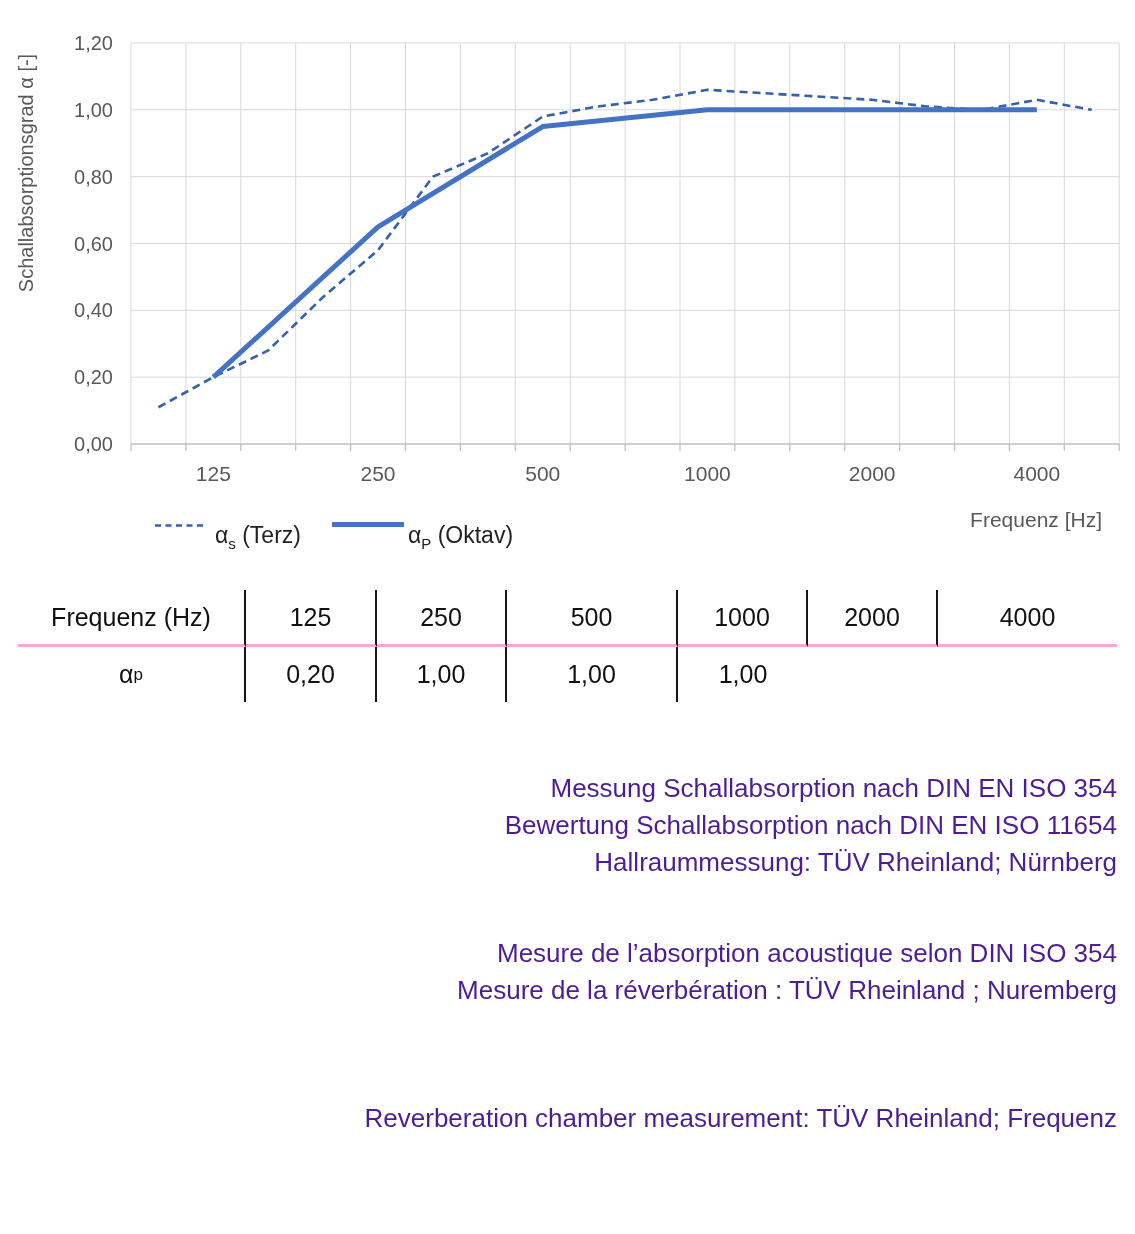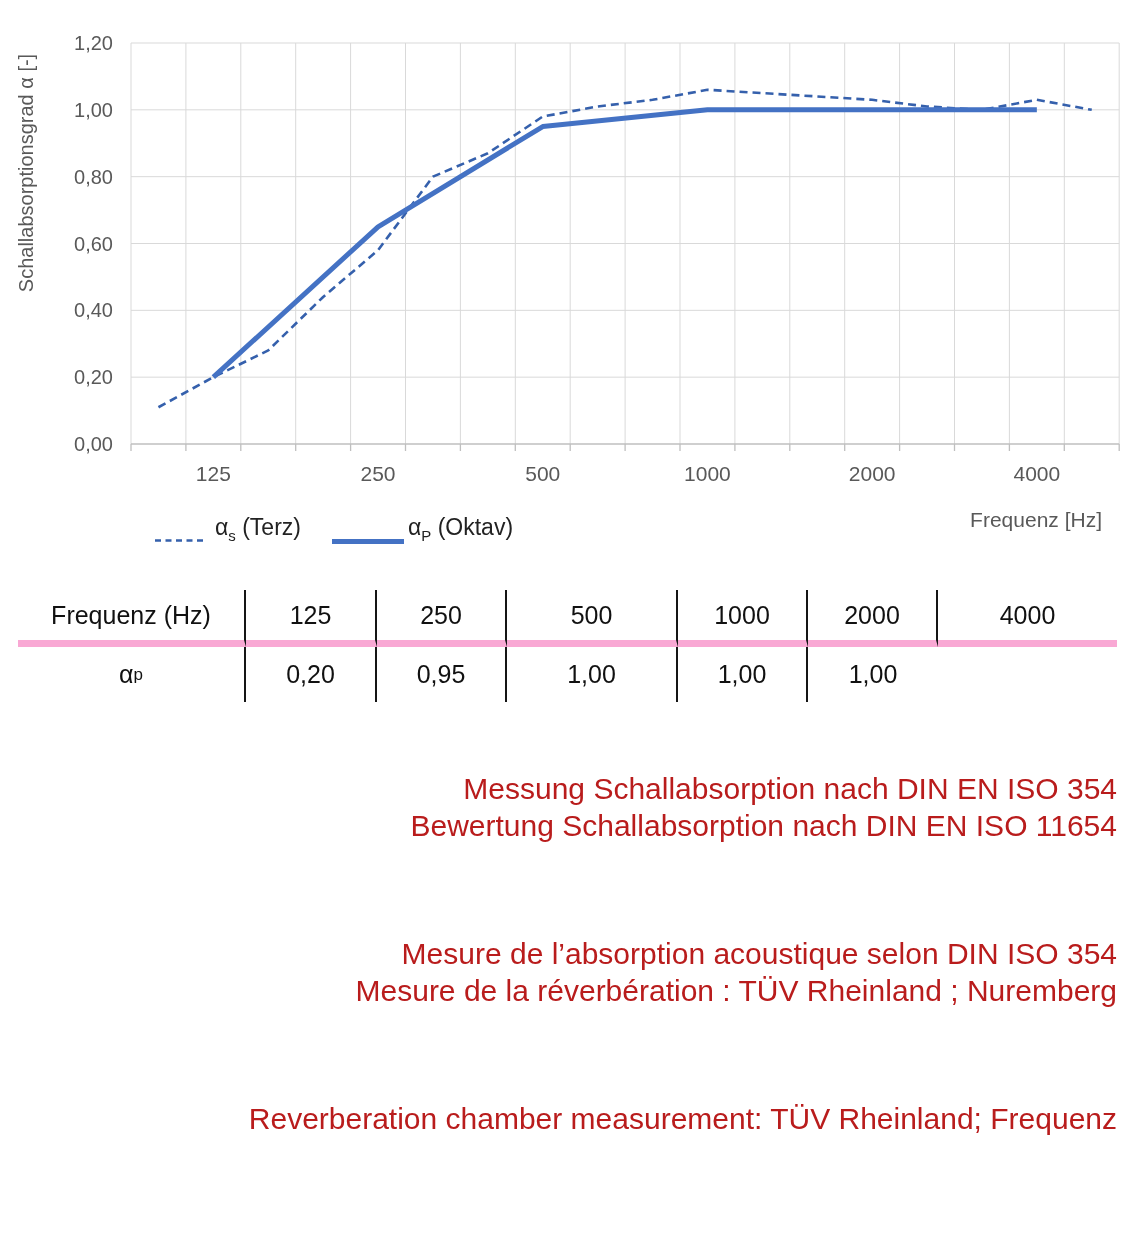--- a/index.html
+++ b/index.html
@@ -3,35 +3,35 @@
 <meta charset="utf-8">
 <style>
   html,body{margin:0;padding:0;background:#fff;}
   .page{position:relative;width:1135px;height:1234px;background:#fff;overflow:hidden;
         font-family:"Liberation Sans",sans-serif;color:#111;}
   #chart-svg{position:absolute;top:0;left:0;}
   #chart-svg text{font-family:"Liberation Sans",sans-serif;}
 
   .legend{position:absolute;top:514px;left:155px;display:flex;align-items:center;gap:31px;
           font-size:23px;color:#222;}
-  .legend-item{display:flex;align-items:flex-end;}
+  .legend-item{display:flex;align-items:flex-start;margin-top:8px;}
   .legend-label sub{font-size:15px;}
   .sample-dash{display:block;margin-right:8px;}
   .sample-solid{width:72px;height:5px;margin-right:4px;background:#4472C4;}
 
   .abs-table{position:absolute;top:590px;left:18px;display:grid;
              grid-template-columns:228px 131px 130px 171px 130px 130px 179px;
              grid-template-rows:57px 55px;}
   .cell{display:flex;align-items:center;justify-content:center;font-size:25px;color:#111;}
-  .cell.head{border-bottom:7px solid #f9a8d4;}
+  .cell.head{border-bottom:3px solid #f9a8d4;}
   .cell.vdiv{border-right:2px solid #151515;}
   .cell sub{font-size:17px;}
 
-  .note{position:absolute;right:18px;text-align:right;font-size:30px;line-height:37px;
-        color:#b91c1c;white-space:nowrap;}
+  .note{position:absolute;right:18px;text-align:right;font-size:26px;line-height:37px;
+        color:#4c1d95;white-space:nowrap;}
   .note-de{top:770px;}
   .note-fr{top:935px;margin-left:12px;}
   .note-en{top:1100px;}
 </style>
 </head>
 <body>
 
 <div class="page">
 
   <svg id="chart-svg" width="1135" height="560" viewBox="0 0 1135 560">
@@ -127,29 +127,29 @@
     <div class="cell head vdiv">500</div>
     <div class="cell head vdiv">1000</div>
     <div class="cell head vdiv">2000</div>
     <div class="cell head">4000</div>
 
     <div class="cell vdiv">
         <span>α</span>
         <sub>p</sub>
       </div>
     <div class="cell vdiv">0,20</div>
-    <div class="cell vdiv">0,95</div>
     <div class="cell vdiv">1,00</div>
     <div class="cell vdiv">1,00</div>
     <div class="cell">1,00</div>
   </div>
 
   <div class="note note-de">
     <div>Messung Schallabsorption nach DIN EN ISO 354</div>
     <div>Bewertung Schallabsorption nach DIN EN ISO 11654</div>
+    <div>Hallraummessung: TÜV Rheinland; Nürnberg</div>
   </div>
   <div class="note note-fr">
     <div>Mesure de l’absorption acoustique selon DIN ISO 354</div>
     <div>Mesure de la réverbération : TÜV Rheinland ; Nuremberg</div>
   </div>
   <div class="note note-en">
     <div>Reverberation chamber measurement: TÜV Rheinland; Frequenz</div>
   </div>
 
 </div>

